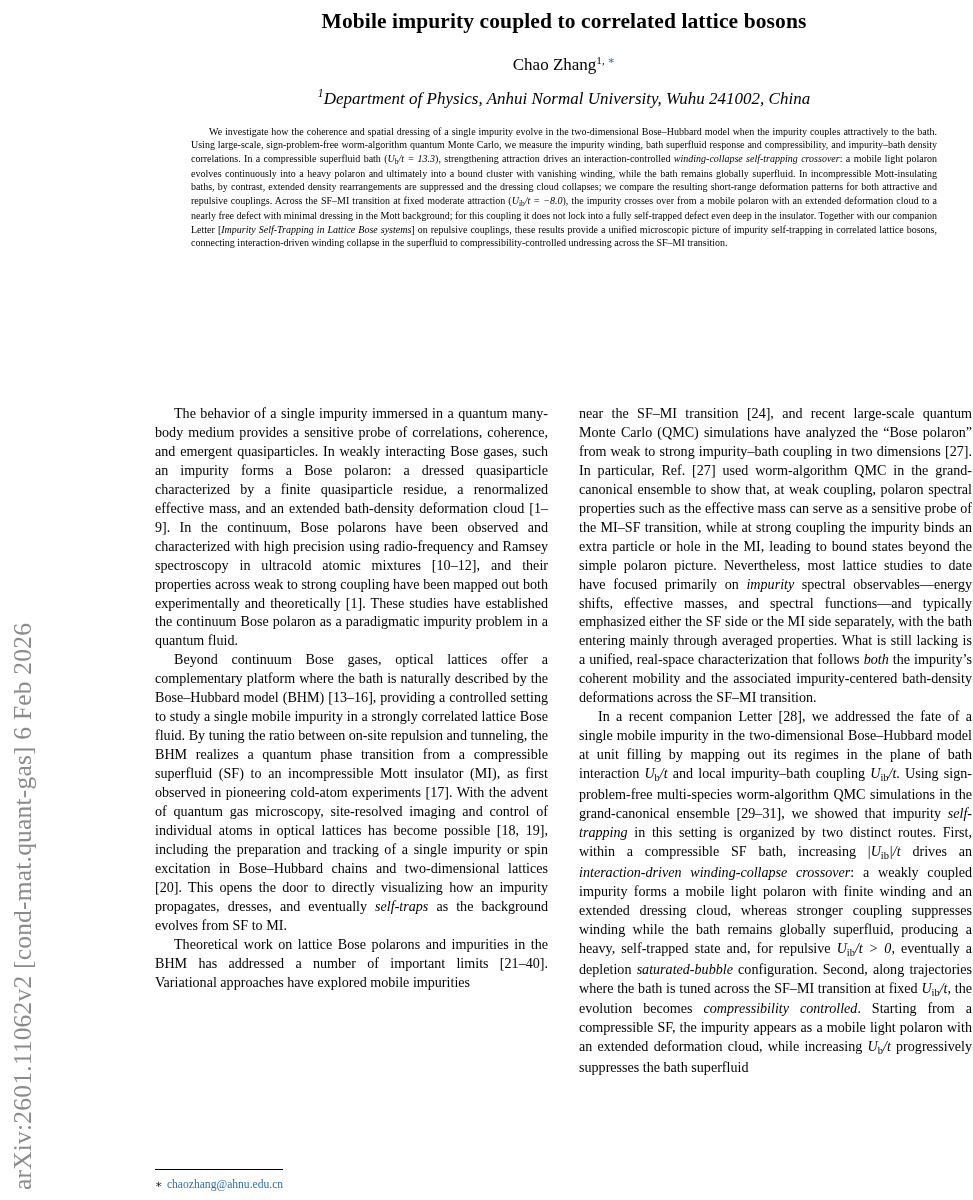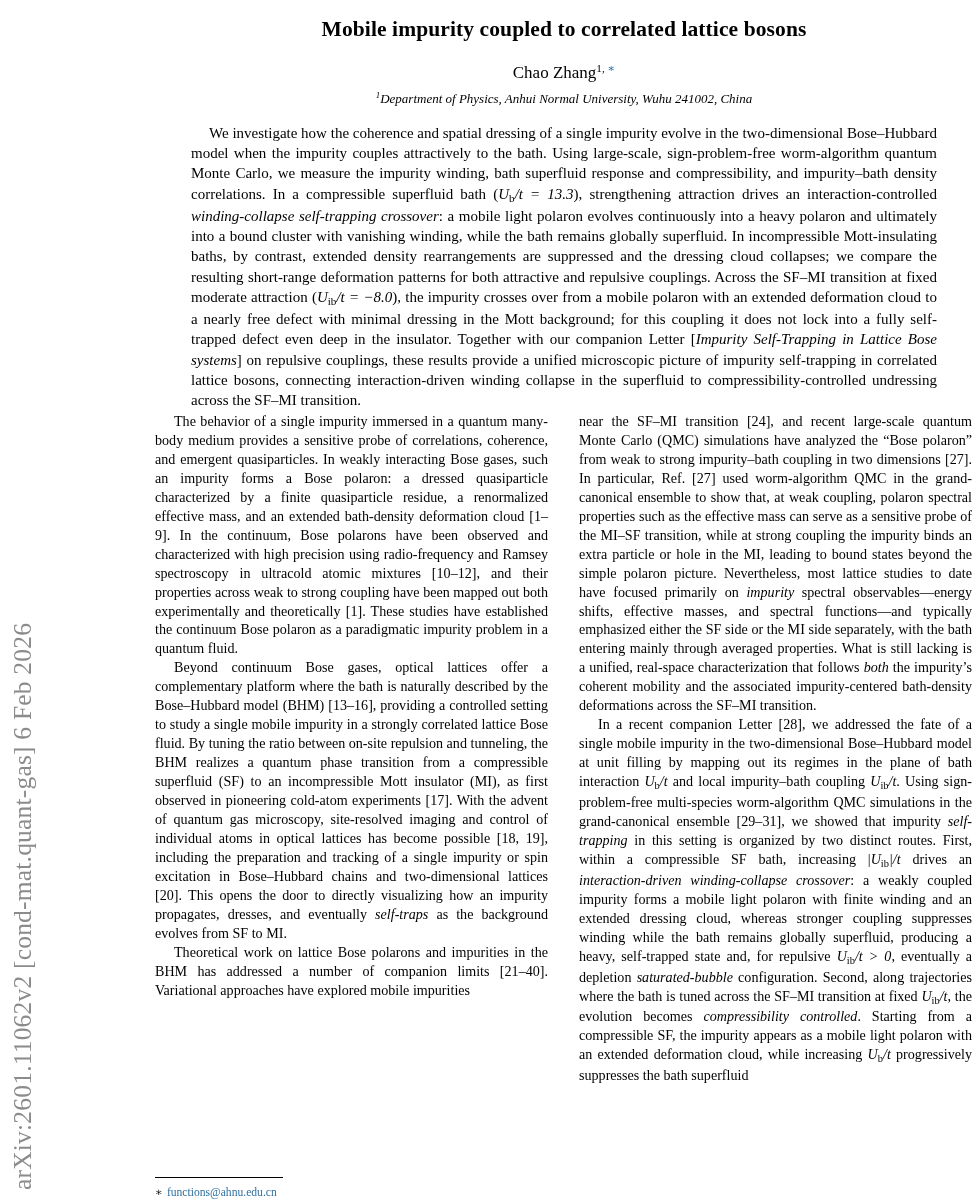--- a/index.html
+++ b/index.html
@@ -33,21 +33,21 @@
     font-family: "Liberation Serif", "DejaVu Serif", serif;
     font-size: 25.5px;
     letter-spacing: 0.2px;
     color: #8b8b8b;
   }
 
   
   #page {
     position: absolute;
     left: 155px;
-    top: 8px;
+    top: 0;
     width: 818px;
     height: 979px;
   }
 
   #paper-title {
     text-align: center;
     font-size: 21.5px;
     font-weight: bold;
     letter-spacing: 0.1px;
     margin: 9px 0 0 0;
@@ -60,28 +60,28 @@
     font-size: 16.5px;
     line-height: 1.35;
   }
   #author-block .author-name { font-size: 17px; }
   sup { font-size: 0.68em; vertical-align: super; line-height: 0; }
   .email-star { color: #2f6f9f; }
 
   #affiliation {
     text-align: center;
     font-style: italic;
-    font-size: 13px;
-    margin-top: 6px;
+    font-size: 17px;
+    margin-top: 12px;
   }
 
   
   #abstract {
     margin: 16px 36px 0 36px;
-    font-size: 15px;
+    font-size: 10px;
     line-height: 1.355;
     text-align: justify;
     text-justify: inter-word;
     hyphens: auto;
   }
   #abstract p { margin: 0; text-indent: 18px; }
 
   
   #columns {
     position: absolute;
@@ -164,25 +164,25 @@
 
   <div id="columns">
 
     <div class="col" id="col-left">
 
 
       <p><span>The behavior of a single impurity immersed in a quantum many-body medium provides a sensitive probe of correlations, coherence, and emergent quasiparticles. In weakly interacting Bose gases, such an impurity forms a Bose polaron: a dressed quasiparticle characterized by a finite quasiparticle residue, a renormalized effective mass, and an extended bath-density deformation cloud [</span><span class="cite">1–9</span><span>]. In the continuum, Bose polarons have been observed and characterized with high precision using radio-frequency and Ramsey spectroscopy in ultracold atomic mixtures [</span><span class="cite">10–12</span><span>], and their properties across weak to strong coupling have been mapped out both experimentally and theoretically [</span><span class="cite">1</span><span>]. These studies have established the continuum Bose polaron as a paradigmatic impurity problem in a quantum fluid.</span></p>
 
       <p><span>Beyond continuum Bose gases, optical lattices offer a complementary platform where the bath is naturally described by the Bose–Hubbard model (BHM) [</span><span class="cite">13–16</span><span>], providing a controlled setting to study a single mobile impurity in a strongly correlated lattice Bose fluid. By tuning the ratio between on-site repulsion and tunneling, the BHM realizes a quantum phase transition from a compressible superfluid (SF) to an incompressible Mott insulator (MI), as first observed in pioneering cold-atom experiments [</span><span class="cite">17</span><span>]. With the advent of quantum gas microscopy, site-resolved imaging and control of individual atoms in optical lattices has become possible [</span><span class="cite">18, 19</span><span>], including the preparation and tracking of a single impurity or spin excitation in Bose–Hubbard chains and two-dimensional lattices [</span><span class="cite">20</span><span>]. This opens the door to directly visualizing how an impurity propagates, dresses, and eventually </span><span class="it">self-traps</span><span> as the background evolves from SF to MI.</span></p>
 
-      <p><span>Theoretical work on lattice Bose polarons and impurities in the BHM has addressed a number of companion limits [</span><span class="cite">21–40</span><span>]. Variational approaches have explored mobile impurities</span></p>
+      <p><span>Theoretical work on lattice Bose polarons and impurities in the BHM has addressed a number of important limits [</span><span class="cite">21–40</span><span>]. Variational approaches have explored mobile impurities</span></p>
 
       <div id="footnote-area">
         <div id="footnote-rule"></div>
-        <div id="footnote-line"><span class="fn-mark">∗</span><a id="footnote-email" href="#">functions@ahnu.edu.cn</a></div>
+        <div id="footnote-line"><span class="fn-mark">∗</span><a id="footnote-email" href="#">chaozhang@ahnu.edu.cn</a></div>
       </div>
 
     </div>
 
     <div class="col" id="col-right">
 
       <p style="text-indent:0"><span>near the SF–MI transition [</span><span class="cite">24</span><span>], and recent large-scale quantum Monte Carlo (QMC) simulations have analyzed the “Bose polaron” from weak to strong impurity–bath coupling in two dimensions [</span><span class="cite">27</span><span>]. In particular, Ref. [</span><span class="cite">27</span><span>] used worm-algorithm QMC in the grand-canonical ensemble to show that, at weak coupling, polaron spectral properties such as the effective mass can serve as a sensitive probe of the MI–SF transition, while at strong coupling the impurity binds an extra particle or hole in the MI, leading to bound states beyond the simple polaron picture. Nevertheless, most lattice studies to date have focused primarily on </span><span class="it">impurity</span><span> spectral observables—energy shifts, effective masses, and spectral functions—and typically emphasized either the SF side or the MI side separately, with the bath entering mainly through averaged properties. What is still lacking is a unified, real-space characterization that follows </span><span class="it">both</span><span> the impurity’s coherent mobility and the associated impurity-centered bath-density deformations across the SF–MI transition.</span></p>
 
       <p><span>In a recent companion Letter [</span><span class="cite">28</span><span>], we addressed the fate of a single mobile impurity in the two-dimensional Bose–Hubbard model at unit filling by mapping out its regimes in the plane of bath interaction </span><span class="math"><span>U</span><span class="sub">b</span><span>/t</span></span><span> and local impurity–bath coupling </span><span class="math"><span>U</span><span class="sub">ib</span><span>/t</span></span><span>. Using sign-problem-free multi-species worm-algorithm QMC simulations in the grand-canonical ensemble [</span><span class="cite">29–31</span><span>], we showed that impurity </span><span class="it">self-trapping</span><span> in this setting is organized by two distinct routes. First, within a compressible SF bath, increasing |</span><span class="math"><span>U</span><span class="sub">ib</span><span>|/t</span></span><span> drives an </span><span class="it">interaction-driven winding-collapse crossover</span><span>: a weakly coupled impurity forms a mobile light polaron with finite winding and an extended dressing cloud, whereas stronger coupling suppresses winding while the bath remains globally superfluid, producing a heavy, self-trapped state and, for repulsive </span><span class="math"><span>U</span><span class="sub">ib</span><span>/t &gt; 0</span></span><span>, eventually a depletion </span><span class="it">saturated-bubble</span><span> configuration. Second, along trajectories where the bath is tuned across the SF–MI transition at fixed </span><span class="math"><span>U</span><span class="sub">ib</span><span>/t</span></span><span>, the evolution becomes </span><span class="it">compressibility controlled</span><span>. Starting from a compressible SF, the impurity appears as a mobile light polaron with an extended deformation cloud, while increasing </span><span class="math"><span>U</span><span class="sub">b</span><span>/t</span></span><span> progressively suppresses the bath superfluid</span></p>
 

